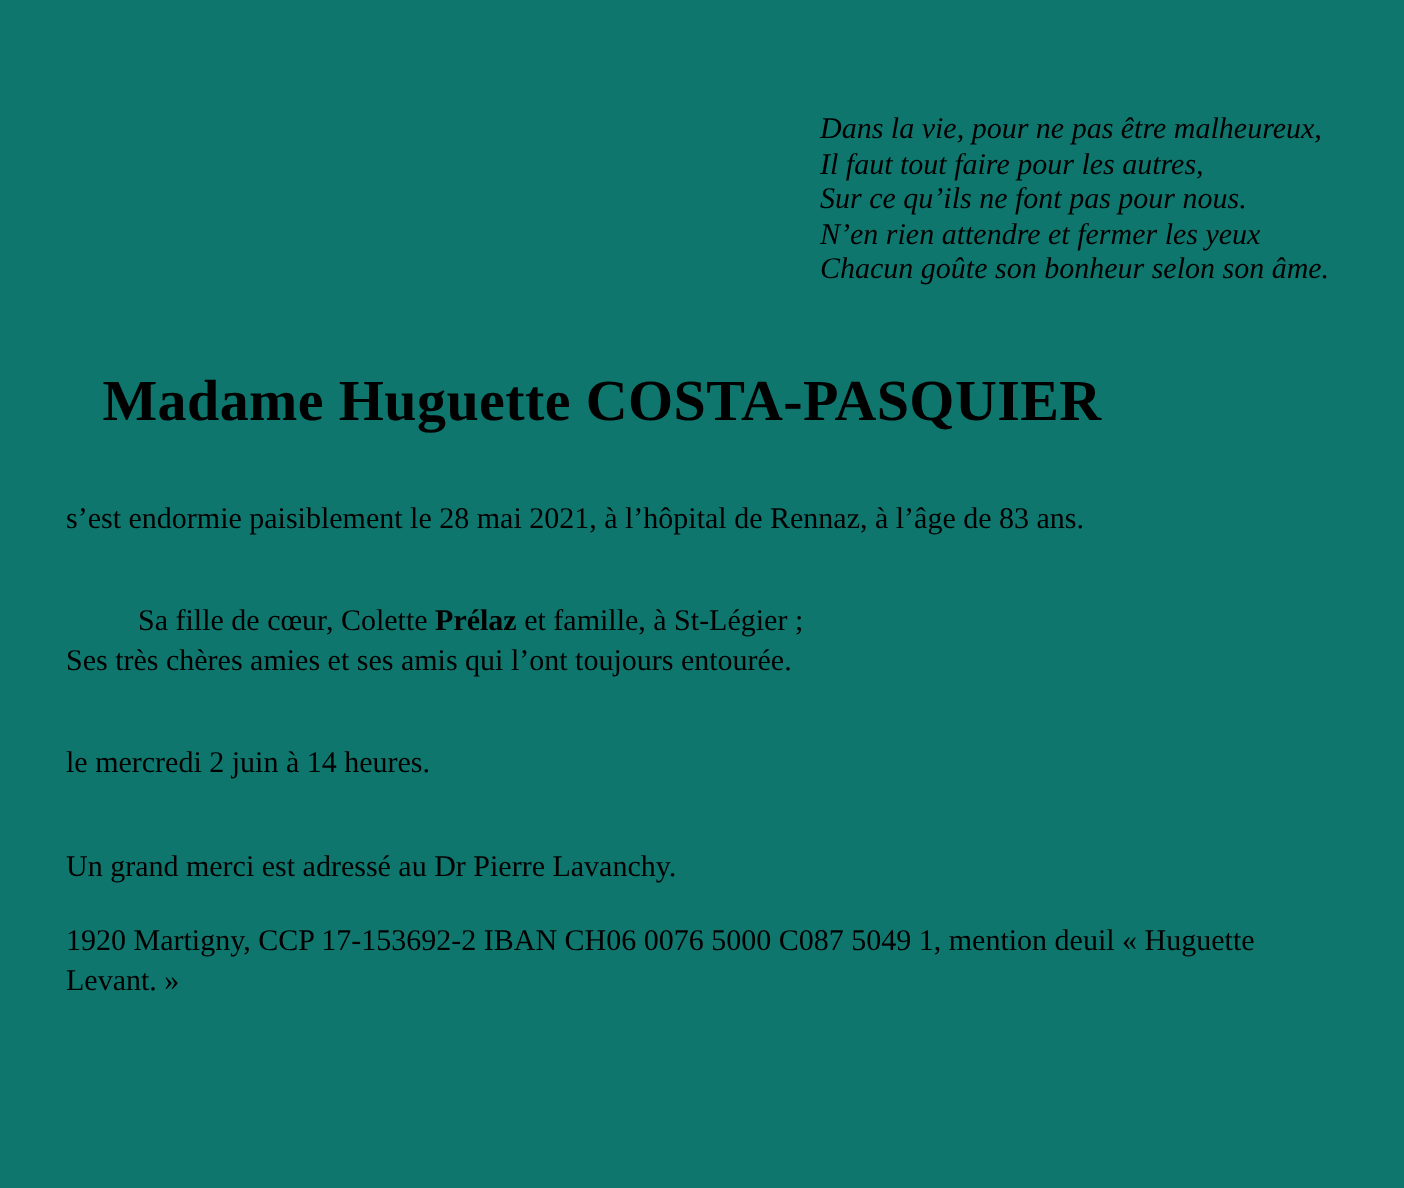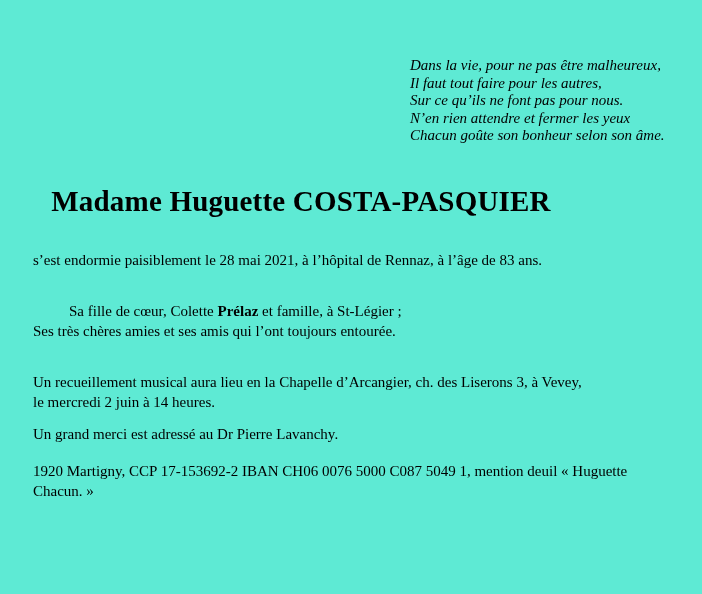--- a/index.html
+++ b/index.html
@@ -11,21 +11,21 @@
     height: 594px;
     background: #ffffff;
     color: #000000;
     font-family: "Liberation Serif", serif;
     position: relative;
     overflow: hidden;
   }
   .page {
     position: absolute;
     inset: 0;
-    background: #5eead4;
+    background: #0f766e;
   }
   .quote {
     position: absolute;
     left: 410px;
     top: 57px;
     font-style: italic;
     font-size: 15px;
     line-height: 17.6px;
     white-space: nowrap;
   }
@@ -81,26 +81,25 @@
   <div class="para p-death">
     <div class="body-line">s’est endormie paisiblement le 28 mai 2021, à l’hôpital de Rennaz, à l’âge de 83 ans.</div>
   </div>
 
   <div class="para p-mourning">
     <div class="body-line indent"><span>Sa fille de cœur, Colette </span><span class="bold-name">Prélaz</span><span> et famille, à St-Légier ;</span></div>
     <div class="body-line">Ses très chères amies et ses amis qui l’ont toujours entourée.</div>
   </div>
 
   <div class="para p-ceremony">
-    <div class="body-line">Un recueillement musical aura lieu en la Chapelle d’Arcangier, ch. des Liserons 3, à Vevey,</div>
     <div class="body-line">le mercredi 2 juin à 14 heures.</div>
   </div>
 
   <div class="para p-thanks">
     <div class="body-line">Un grand merci est adressé au Dr Pierre Lavanchy.</div>
   </div>
 
   <div class="para p-donation">
     <div class="body-line">1920 Martigny, CCP 17-153692-2 IBAN CH06 0076 5000 C087 5049 1, mention deuil « Huguette</div>
-    <div class="body-line">Chacun. »</div>
+    <div class="body-line">Levant. »</div>
   </div>
 
 </div>
 
 </body></html>

